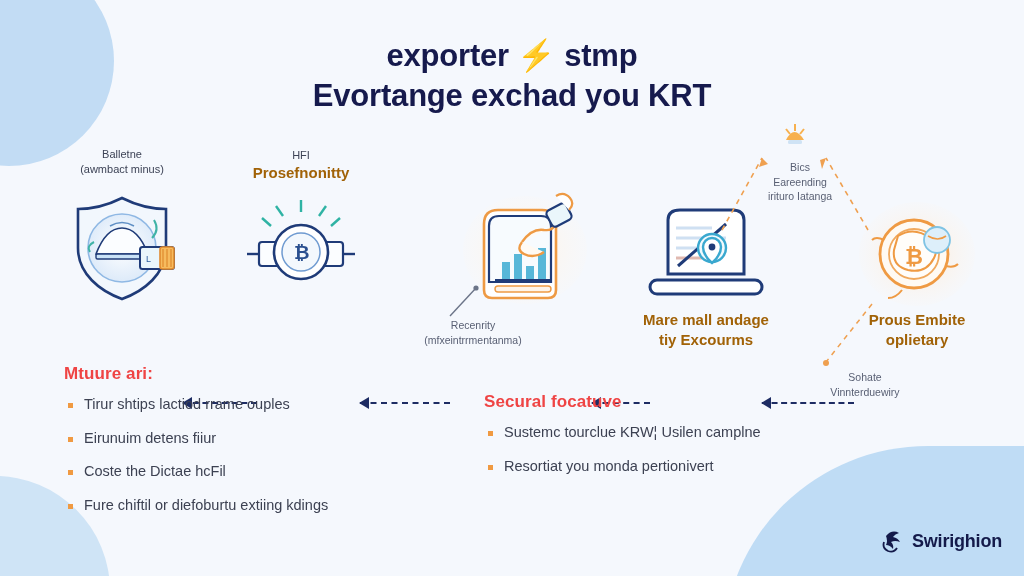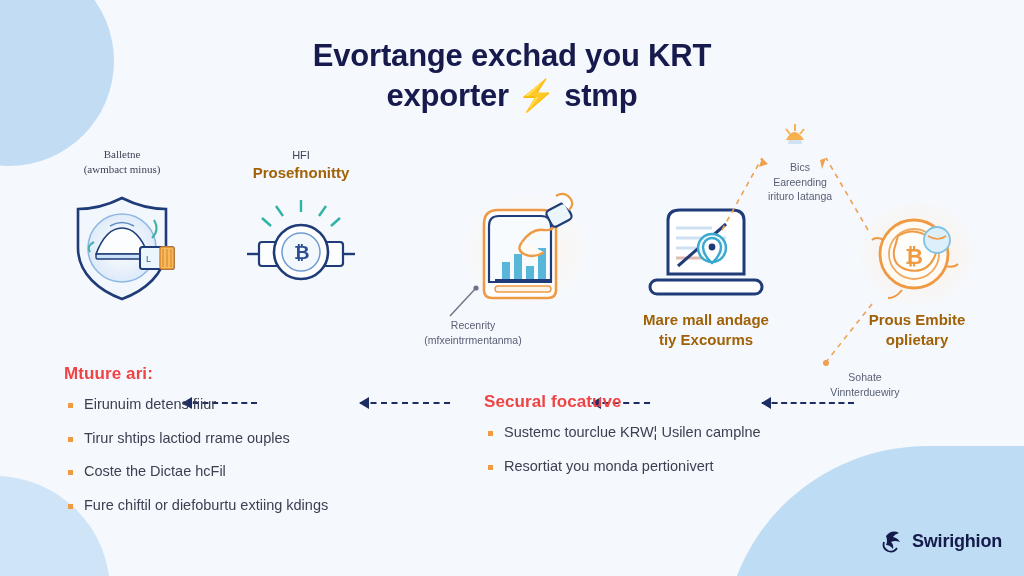--- a/index.html
+++ b/index.html
@@ -104,22 +104,22 @@
 </head>
 <body>
 
 <div id="canvas">
 
   <div class="blob-tl"></div>
   <div class="blob-bl"></div>
   <div class="blob-br"></div>
 
   <div class="title-wrap">
+    <div class="title-line">exporter ⚡ stmp</div>
     <div class="title-line">Evortange exchad you KRT</div>
-    <div class="title-line">exporter ⚡ stmp</div>
   </div>
 
   <div class="flow">
 
     <div class="arrow" style="left:183px; width:74px;">
       <div class="head"></div>
         <div class="shaft"></div>
     </div>
     <div class="arrow" style="left:360px; width:90px;">
       <div class="head"></div>
@@ -152,21 +152,21 @@
           <path d="M92 28 q6 10 -2 18" fill="none" stroke="#3fb3a6" stroke-width="2"></path>
           <rect x="78" y="55" width="34" height="22" rx="2.5" fill="#eaf6fb" stroke="#1f3b78" stroke-width="2"></rect>
           <rect x="98" y="55" width="14" height="22" rx="2.5" fill="#f6bb5e" stroke="#e08a2e" stroke-width="1.6"></rect>
           <line x1="101" y1="57" x2="101" y2="75" stroke="#e08a2e" stroke-width="1.2"></line>
           <line x1="105" y1="57" x2="105" y2="75" stroke="#e08a2e" stroke-width="1.2"></line>
           <line x1="109" y1="57" x2="109" y2="75" stroke="#e08a2e" stroke-width="1.2"></line>
           <text x="84" y="70" font-size="9" fill="#2d5e9e" font-family="Liberation Sans, sans-serif">L</text>
         </svg>
       </div>
       <div class="step-cap" style="top:-45px;">
-        <div class="cap-small" style="white-space: pre-line; font-family: Liberation Serif, serif;">Balletne
+        <div class="cap-small" style="white-space: pre-line;">Balletne
 (awmbact minus)</div>
       </div>
     </div>
 
     <div class="node" style="left:245px; top:58px;">
       <div class="glyph" style="width:112px;height:98px;">
         <svg width="112" height="98" viewBox="0 0 112 98">
           <line x1="2" y1="56" x2="24" y2="56" stroke="#1f3b78" stroke-width="2.4"></line>
           <line x1="88" y1="56" x2="110" y2="56" stroke="#1f3b78" stroke-width="2.4"></line>
           <rect x="14" y="44" width="26" height="24" rx="3" fill="#fbfdff" stroke="#1f3b78" stroke-width="2.2"></rect>
@@ -293,25 +293,25 @@
     <path d="M66 4 L20 62" fill="none" stroke="#efa050" stroke-width="1.5" stroke-dasharray="5 5"></path>
     <circle cx="20" cy="63" r="3" fill="#efa050"></circle>
   </svg>
   <div class="annot" style="left:800px; top:370px; width:130px; white-space:pre-line;">Sohate
 Vinnterduewiry</div>
 
   <div class="list-block" style="left:64px; top:364px; width:390px;">
     <div class="list-head">Mtuure ari:</div>
     <div class="li">
       <span class="bullet"></span>
+      <span class="txt">Tirur shtips lactiod rrame ouples</span>
+    </div>
+    <div class="li">
+      <span class="bullet"></span>
       <span class="txt">Eirunuim detens fiiur</span>
-    </div>
-    <div class="li">
-      <span class="bullet"></span>
-      <span class="txt">Tirur shtips lactiod rrame ouples</span>
     </div>
     <div class="li">
       <span class="bullet"></span>
       <span class="txt">Coste the Dictae hcFil</span>
     </div>
     <div class="li">
       <span class="bullet"></span>
       <span class="txt">Fure chiftil or diefoburtu extiing kdings</span>
     </div>
   </div>

